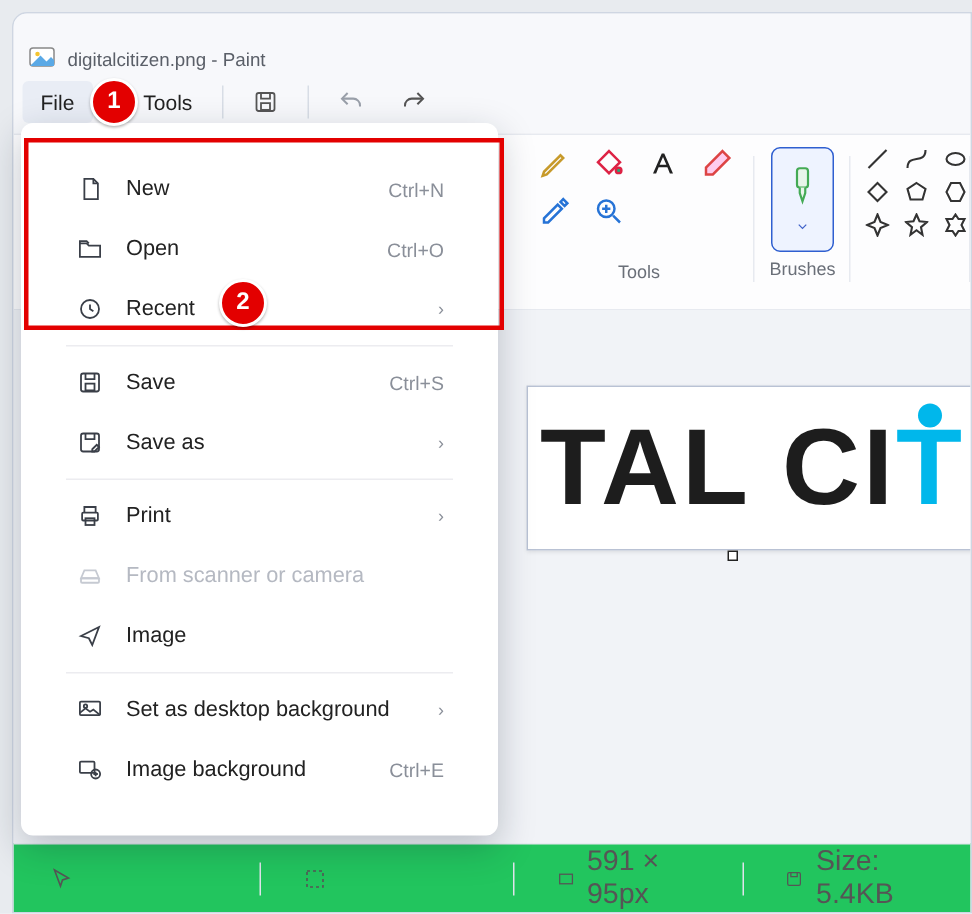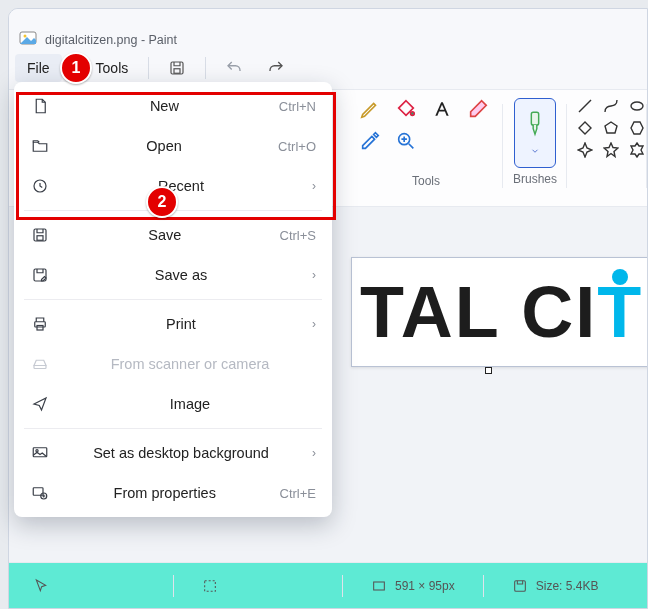--- a/index.html
+++ b/index.html
@@ -114,41 +114,40 @@
   .logo-t { color:#00b7eb; position:relative; display:inline-block;}
   .logo-t::before{
     content:""; position:absolute; top:-2px; left:50%; transform:translateX(-50%);
     width:16px; height:16px; border-radius:50%; background:#00b7eb;
   }
   .sel-handle{
     position:absolute; width:7px; height:7px; background:#fff; border:1px solid #222;
   }
   .statusbar{
     position:absolute; bottom:0; left:0; right:0;
-    height:46px; background:#5eead4;
+    height:46px; background:#22c55e;
     border-top:1px solid #e7eaf0;
     display:flex; align-items:center;
-    font-size:12px; color:#555;
+    font-size:19px; color:#555;
     padding:0 12px; gap:16px;
   }
   .status-seg{ display:flex; align-items:center; gap:8px; padding:0 12px; }
   .status-div{ width:1px; height:22px; background:#dfe3eb;}
   .status-spacer{ flex:0 0 80px;}
 
   
   .dropdown{
     position:absolute;
     top:82px; left:14px;
     width:318px;
     background:#fff;
     border-radius:8px;
     box-shadow: 0 8px 24px rgba(20,30,50,.25);
-    padding:4px;
+    padding:24px;
     z-index:50;
-    text-align:center;
   }
   .menu-item{
     display:flex; align-items:center;
     height:40px;
     padding:0 12px;
     border-radius:4px;
     font-size:14.5px;
     color:#222;
     gap:14px;
   }
@@ -464,20 +463,20 @@
       <span class="mi-chev">›</span>
     </div>
     <div class="menu-item">
       <span class="mi-icon">
         <svg width="18" height="18" viewBox="0 0 24 24" fill="none" stroke="currentColor" stroke-width="1.6">
           <rect x="3" y="5" width="13" height="10" rx="1"></rect>
           <circle cx="17" cy="16" r="4"></circle>
           <path d="M17 14v4M15 16h4"></path>
         </svg>
       </span>
-      <span class="mi-label">From properties</span>
+      <span class="mi-label">Image background</span>
       <span class="mi-accel">Ctrl+E</span>
     </div>
   </div>
 
 <div class="callout-box" style="top:92px; left:16px; width:320px; height:128px;"></div>
 <div class="badge" style="top:52px; left:60px;">1</div>
 <div class="badge" style="top:186px; left:146px;">2</div>
 
 </body></html>

